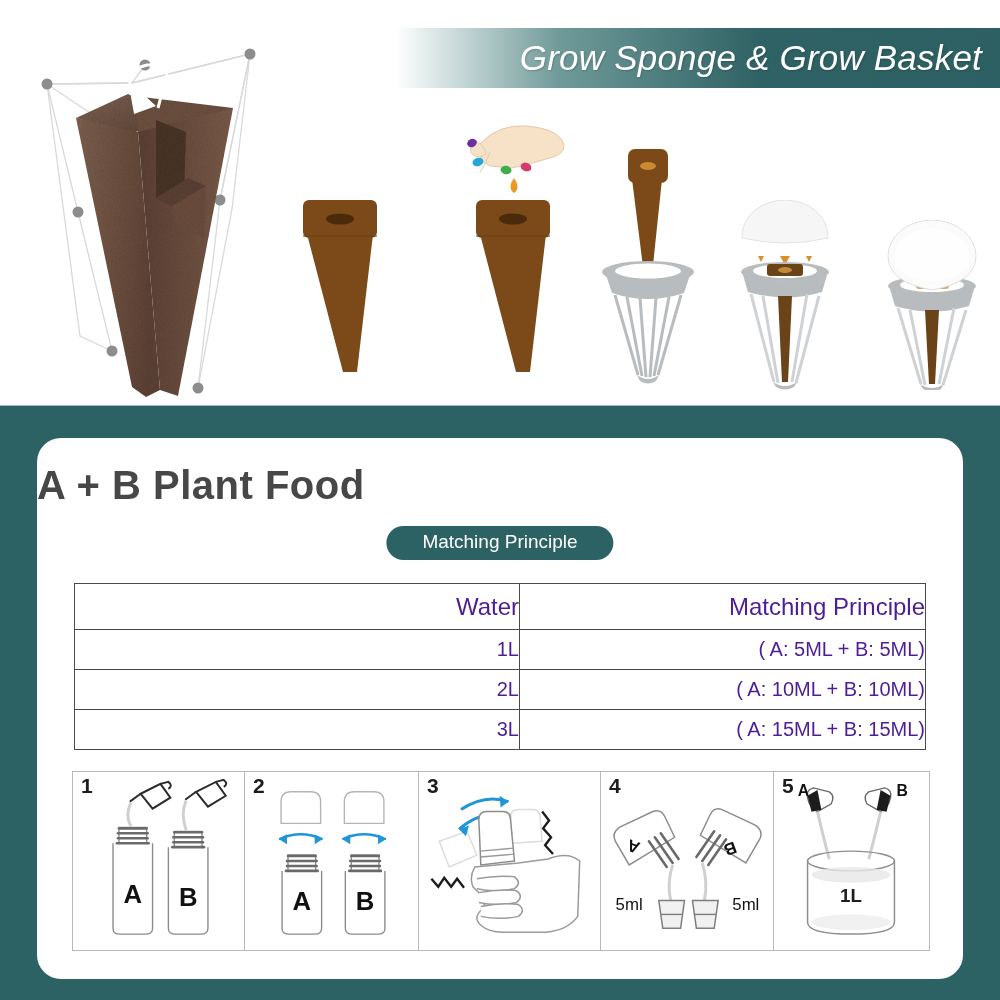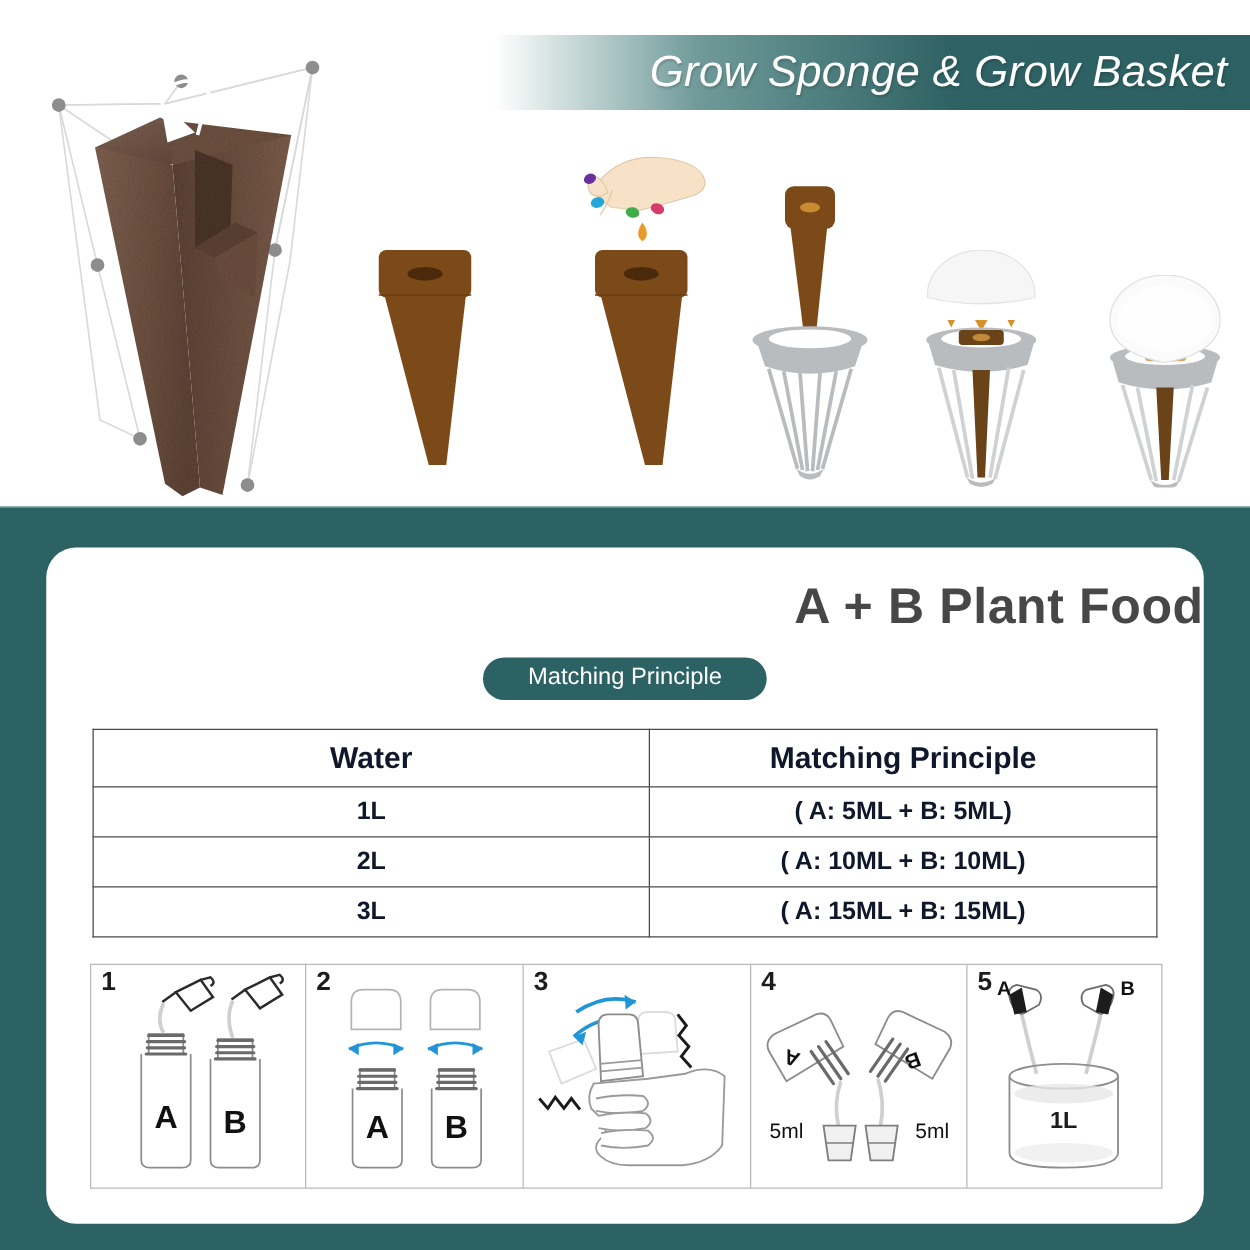--- a/index.html
+++ b/index.html
@@ -53,21 +53,21 @@
     left: 37px; top: 32px;
     width: 926px; height: 541px;
     background: #ffffff;
     border-radius: 24px;
   }
 
   #food-title {
     position: absolute;
     left: 0; top: 25px;
     width: 100%;
-    text-align: right;
+    text-align: left;
     font-size: 40px;
     font-weight: bold;
     color: #474747;
     letter-spacing: 0.5px;
   }
 
   #principle-pill {
     position: absolute;
     left: 50%; top: 88px;
     transform: translateX(-50%);
@@ -82,23 +82,23 @@
   
   #dose-table {
     position: absolute;
     left: 37px; top: 145px;
     width: 852px;
     border-collapse: collapse;
     table-layout: fixed;
   }
   #dose-table td, #dose-table th {
     border: 1.6px solid #4a4a4a;
-    text-align: center;
-    color: #0f172a;
-    font-weight: bold;
+    text-align: right;
+    color: #4c1d95;
+    font-weight: normal;
   }
   #dose-table th { height: 46px; font-size: 24px; }
   #dose-table td { height: 40px; font-size: 20px; }
   #dose-table .col-water { width: 445px; }
 
   
   #step-strip {
     position: absolute;
     left: 35px; top: 333px;
     width: 858px; height: 180px;

